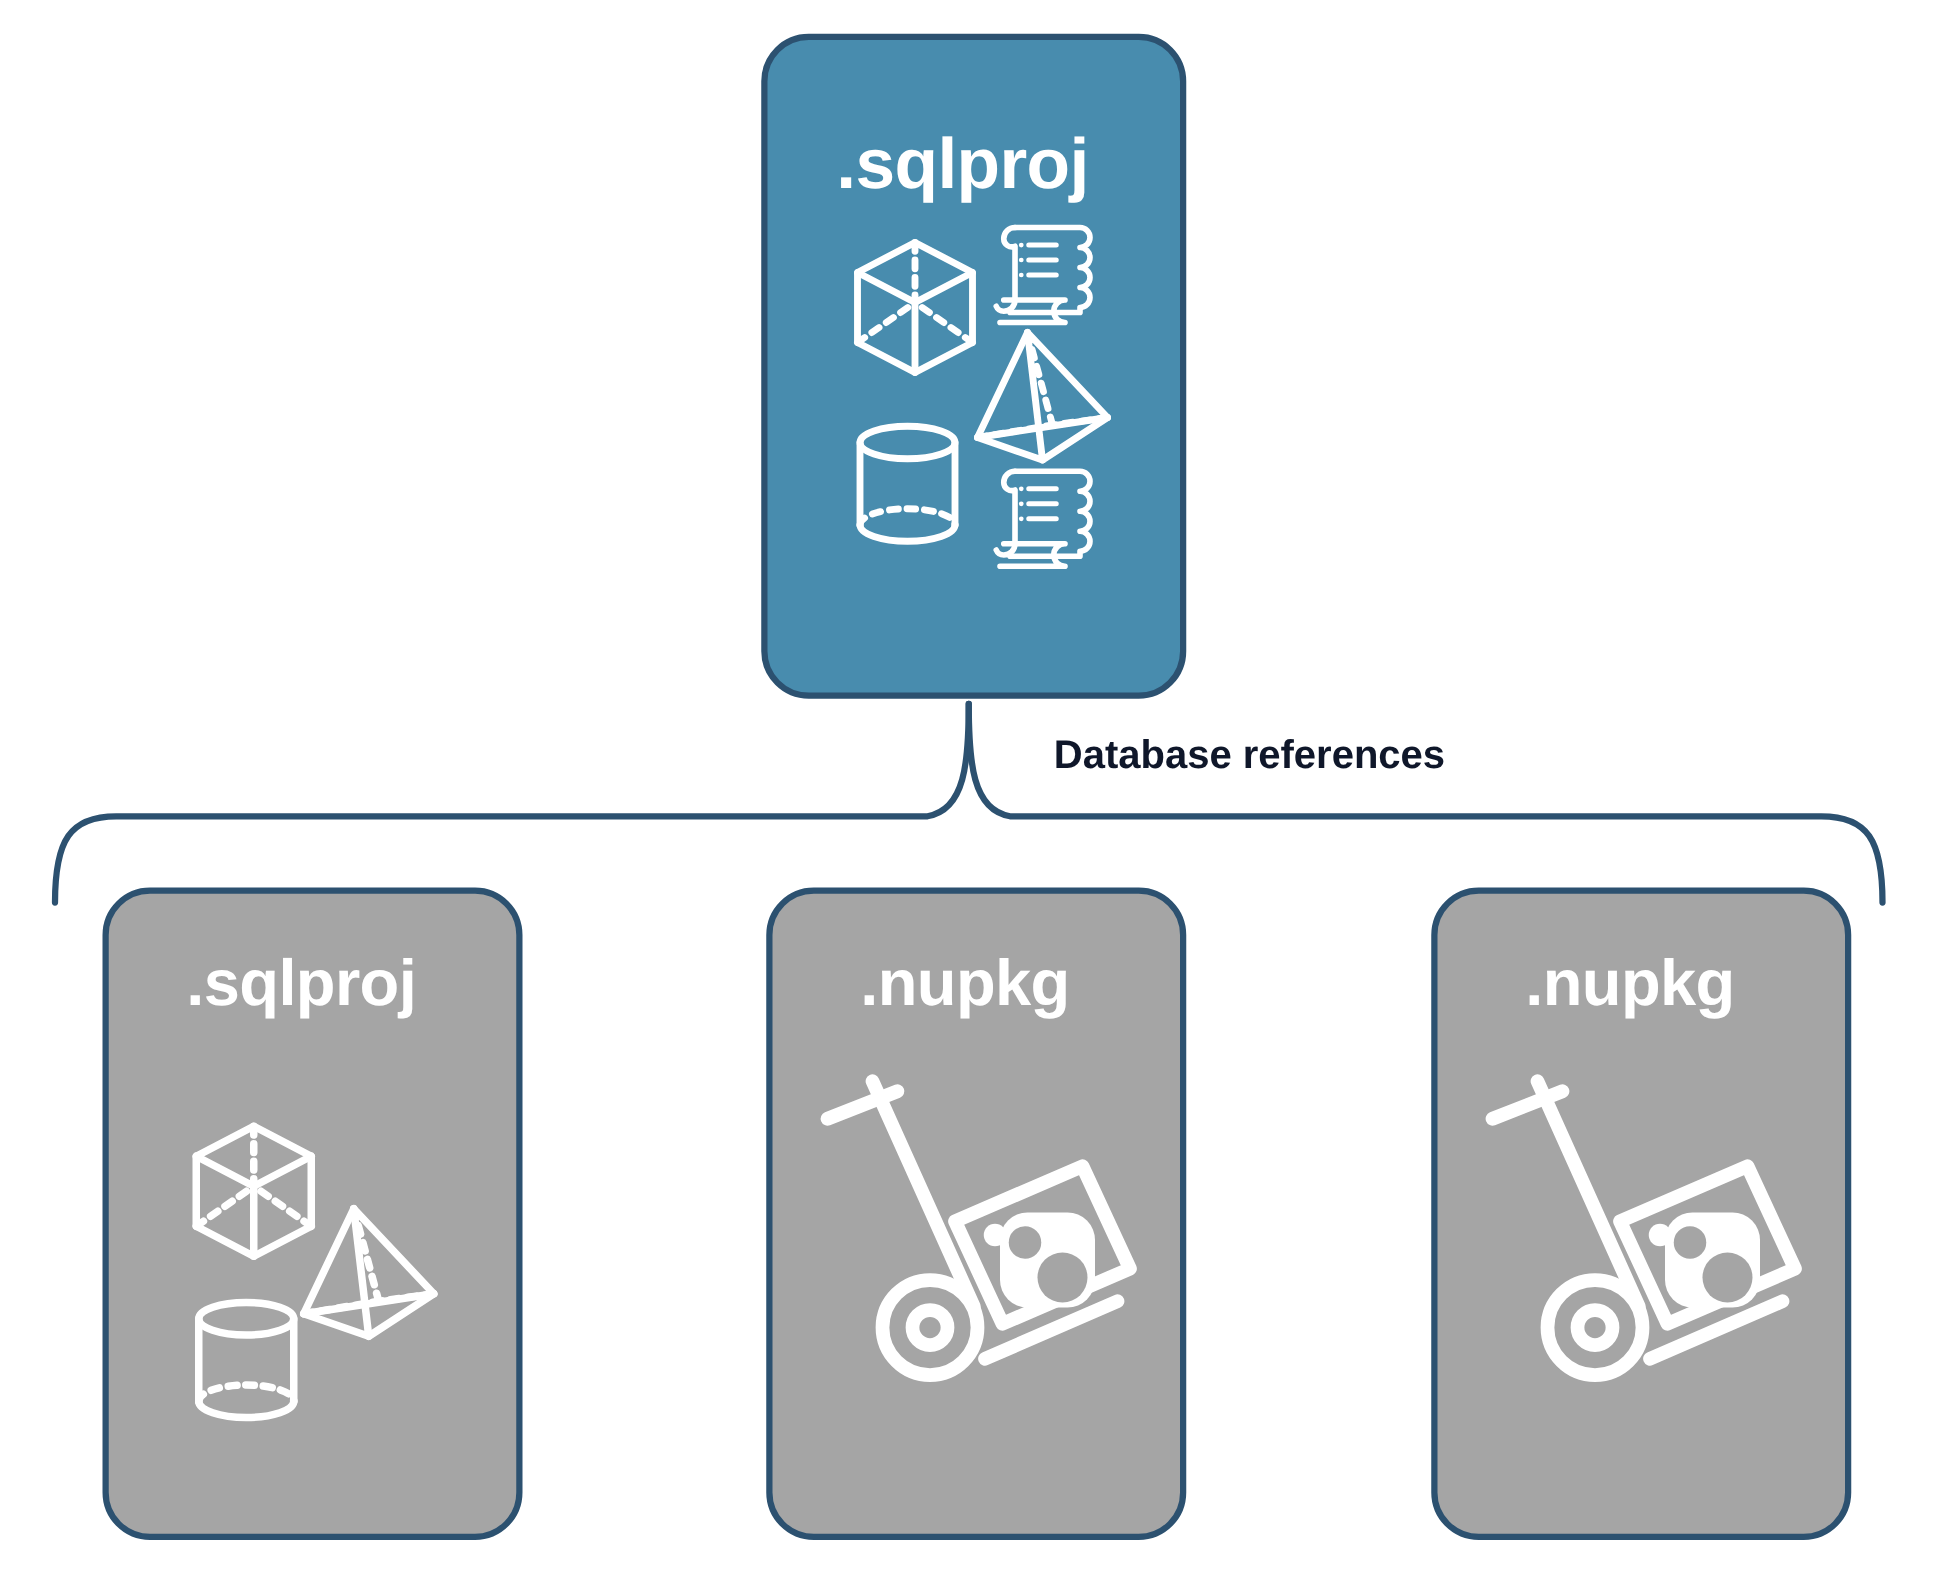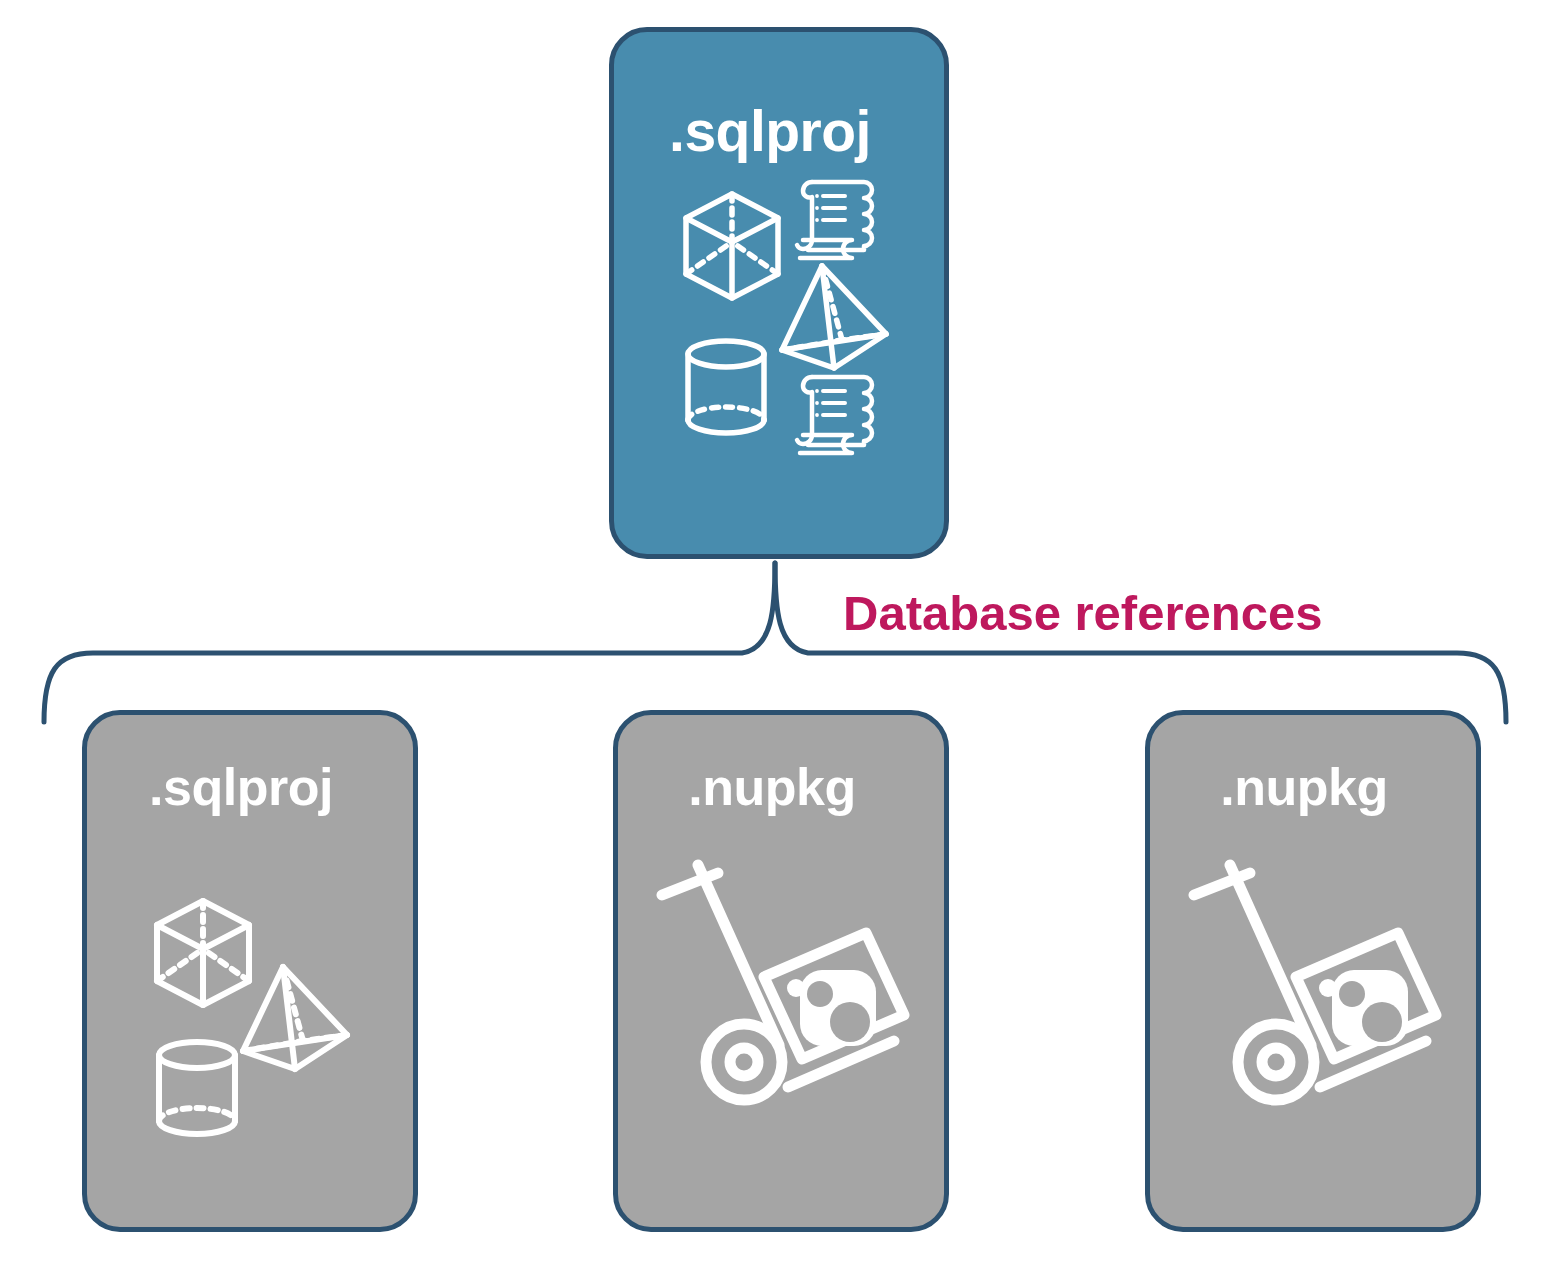--- a/index.html
+++ b/index.html
@@ -84,23 +84,23 @@
     left: 0;
     top: 0;
     width: 1566px;
     height: 1274px;
     pointer-events: none;
   }
   #brace-label {
     position: absolute;
     left: 843px;
     top: 585px;
-    font-size: 49px;
+    font-size: 32px;
     font-weight: bold;
-    color: #be185d;
+    color: #0f172a;
     white-space: nowrap;
     user-select: none;
   }
 </style>
 </head>
 <body>
 
 <div id="diagram-root">
 
   <div class="card card-primary" id="card-top">

